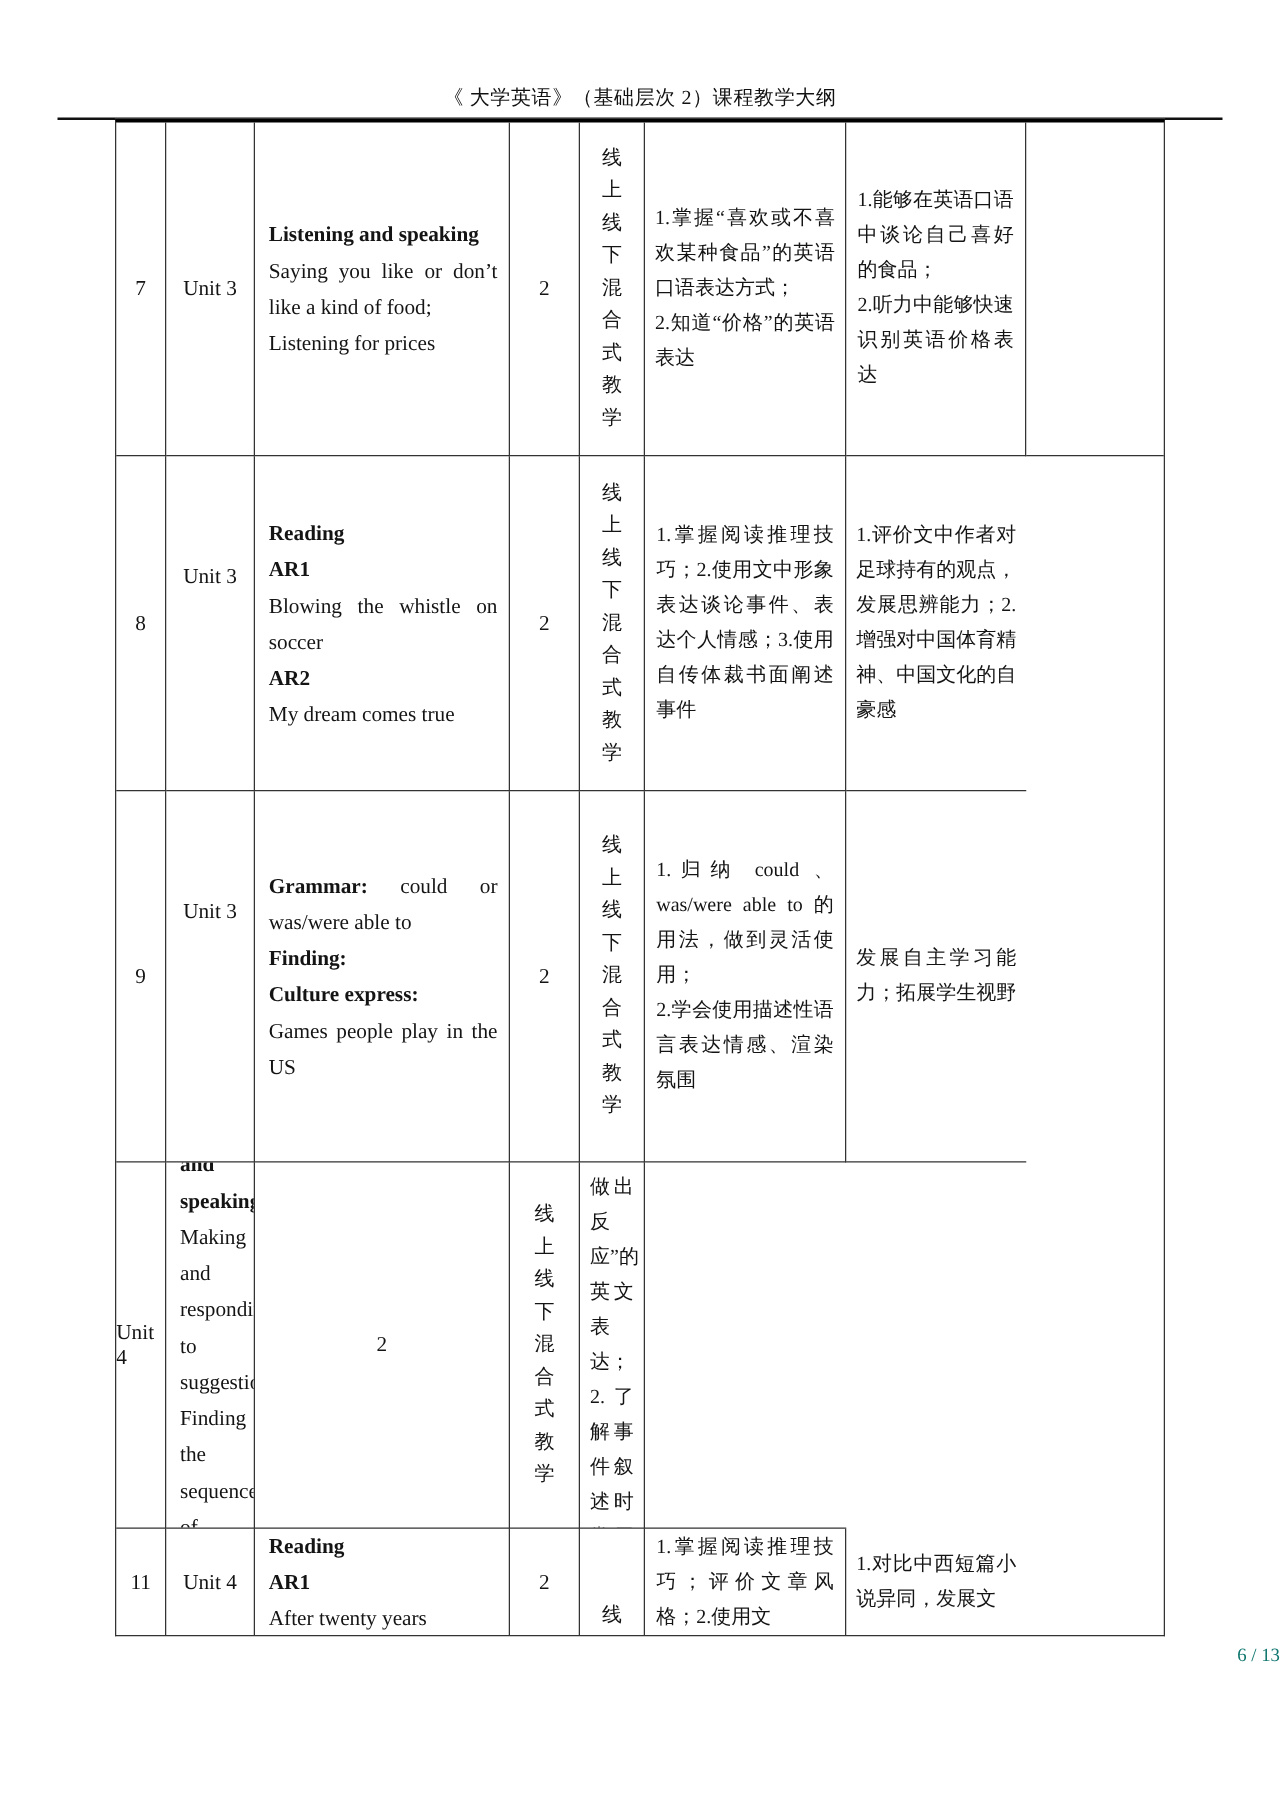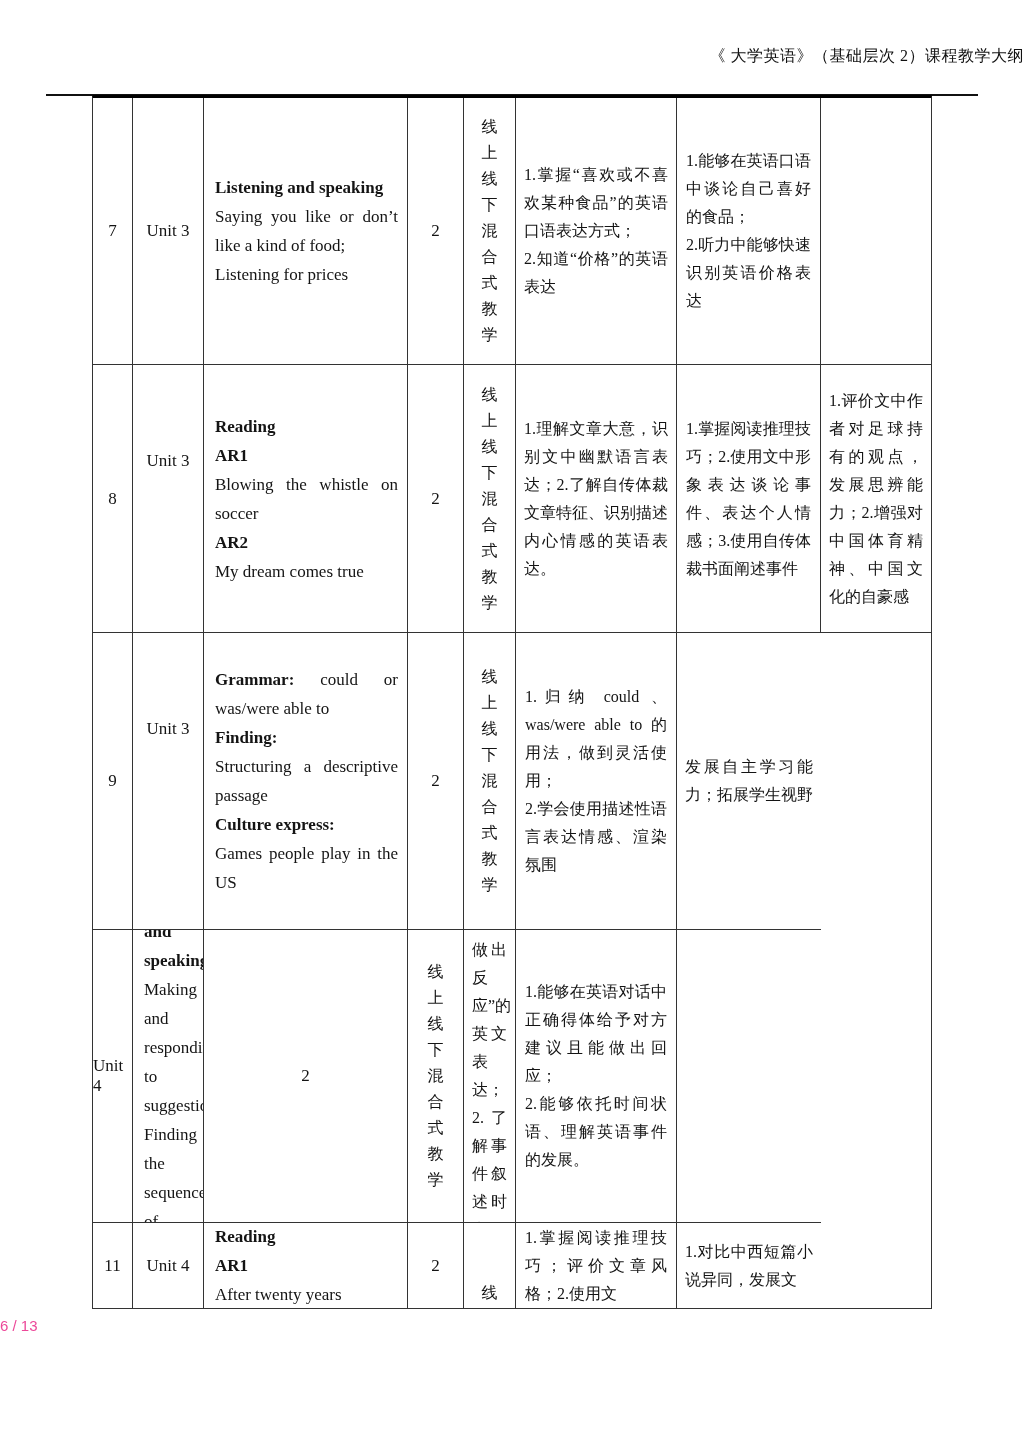--- a/index.html
+++ b/index.html
@@ -3,22 +3,22 @@
 <meta charset="utf-8">
 <style>
   * { box-sizing: border-box; }
   html,body { margin:0; padding:0; background:#ffffff; }
   .page {
     position:relative; width:1024px; height:1447px; background:#ffffff;
     color:#141414; font-family:"Liberation Serif","DejaVu Serif",serif;
     overflow:hidden;
   }
   .title {
-    position:absolute; top:46px; left:0; width:100%;
-    text-align:right; font-size:16px; letter-spacing:0.5px; color:#111;
+    position:absolute; top:68px; left:0; width:100%;
+    text-align:center; font-size:16px; letter-spacing:0.5px; color:#111;
   }
   .rule {
     position:absolute; left:46px; top:94px; width:932px; height:0;
     border-top:2px solid #111;
   }
   .tbl {
     position:absolute; left:92px; top:95px; background:#fff;
     border:1px solid #333; border-top:3px solid #000;
   }
   .tr {
@@ -49,23 +49,23 @@
 
   .c-cn {
     font-size:16px; line-height:28px; text-align:justify;
     white-space:pre-line;
   }
   .c-kn { padding:16px 8px; }
   .c-ab { padding:0 9px; }
   .c-ot { padding:0 8px; }
 
   .footer {
-    position:absolute; top:1317px; left:0; width:100%; text-align:left;
-    font-size:15px; color:#ec4899;
-    font-family:Liberation Sans, sans-serif;
+    position:absolute; top:1317px; left:0; width:100%; text-align:right;
+    font-size:15px; color:#0f766e;
+    font-family:Liberation Serif, serif;
   }
 </style>
 </head>
 <body>
 
 <div class="page">
 
   <div class="title">《 大学英语》（基础层次 2）课程教学大纲</div>
   <div class="rule"></div>
 
@@ -109,32 +109,30 @@
       <div class="td c-hours">2</div>
       <div class="td c-method">线
 上
 线
 下
 混
 合
 式
 教
 学</div>
-      <div class="td c-cn c-kn">1.理解文章大意，识别文中幽默语言表达；2.了解自传体裁文章特征、识别描述内心情感的英语表达。</div>
       <div class="td c-cn c-ab">1.掌握阅读推理技巧；2.使用文中形象表达谈论事件、表达个人情感；3.使用自传体裁书面阐述事件</div>
       <div class="td c-cn c-ot">1.评价文中作者对足球持有的观点，发展思辨能力；2.增强对中国体育精神、中国文化的自豪感</div>
     </div>
 
     <div class="tr h3">
       <div class="td c-week">9</div>
       <div class="td c-unit unit-top">Unit 3</div>
       <div class="td c-content">
         <p class="ln"><span class="b">Grammar:</span><span> could or was/were able to</span></p>
         <p class="ln"><span class="b">Finding:</span><span></span></p>
-        <p class="ln"><span class="b"></span><span>Structuring a descriptive passage</span></p>
         <p class="ln"><span class="b">Culture express:</span><span></span></p>
         <p class="ln"><span class="b"></span><span>Games people play in the US</span></p>
       </div>
       <div class="td c-hours">2</div>
       <div class="td c-method">线
 上
 线
 下
 混
 合
@@ -158,22 +156,20 @@
 上
 线
 下
 混
 合
 式
 教
 学</div>
       <div class="td c-cn c-kn">1.掌握“给予建议”和“对建议做出反应”的英文表达；
 2.了解事件叙述时常用到的时间状语表达</div>
-      <div class="td c-cn c-ab">1.能够在英语对话中正确得体给予对方建议且能做出回应；
-2.能够依托时间状语、理解英语事件的发展。</div>
       <div class="td c-cn c-ot"></div>
     </div>
 
     <div class="tr h5">
       <div class="td c-week">11</div>
       <div class="td c-unit">Unit 4</div>
       <div class="td c-content">
         <p class="ln"><span class="b">Reading</span><span></span></p>
         <p class="ln"><span class="b">AR1</span><span></span></p>
         <p class="ln"><span class="b"></span><span>After twenty years</span></p>

